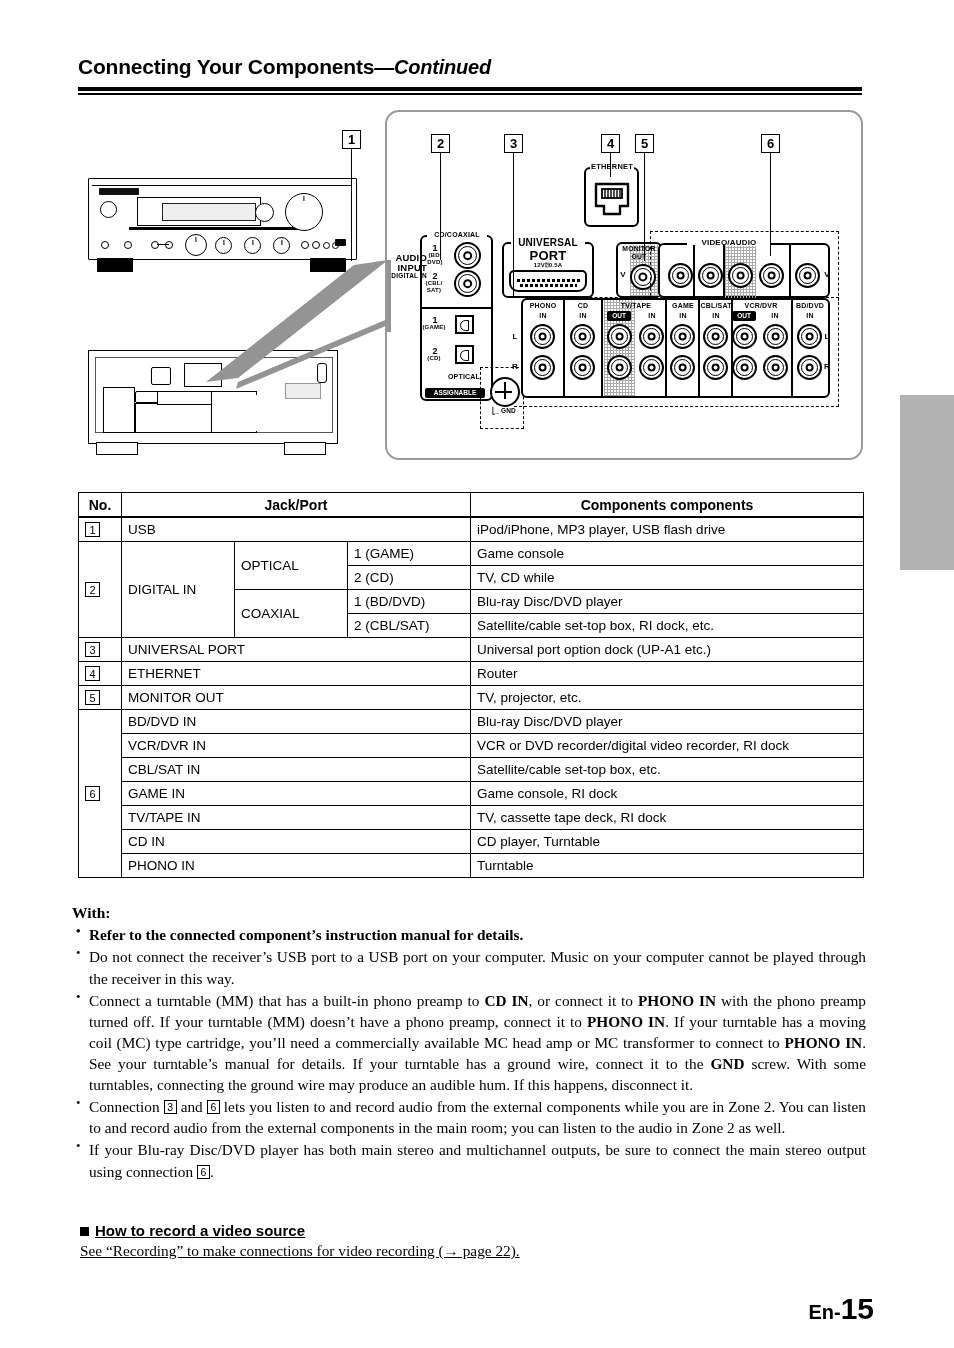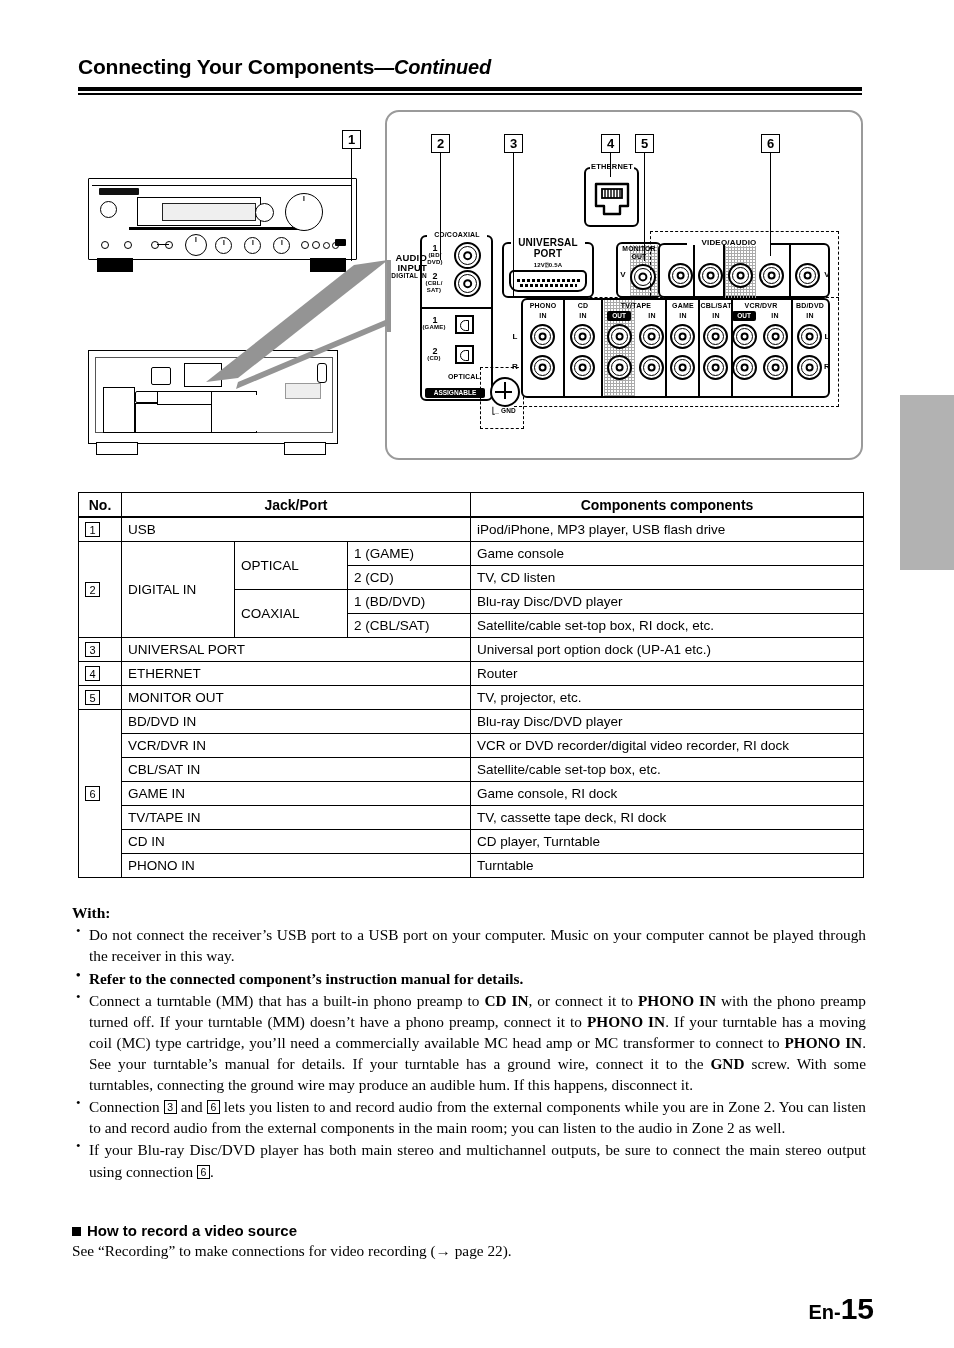--- a/index.html
+++ b/index.html
@@ -96,21 +96,21 @@
 
   
   .notes{position:absolute;left:72px;top:902px;width:794px;font-size:15.3px;line-height:1.38;}
   .notes .nhead{font-weight:bold;font-size:15.5px;margin-bottom:1px;}
   .nitem{position:relative;padding-left:17px;margin-bottom:1px;text-align:justify;}
   .nitem:before{content:"\2022";position:absolute;left:4px;top:-2px;font-size:13px;}
   .nitem.b{font-weight:bold;}
   .inum{display:inline-block;width:13px;height:14px;line-height:12px;border:1px solid #000;
         text-align:center;font-size:10.5px;font-family:"Liberation Sans",sans-serif;
         vertical-align:1px;box-sizing:border-box;}
-  .sec{position:absolute;left:72px;top:1222px;width:794px;}
+  .sec{position:absolute;left:80px;top:1222px;width:794px;text-decoration:underline;}
   .sec-h{font-family:"Liberation Sans",sans-serif;font-weight:bold;font-size:15px;}
   .sec-h .sq{display:inline-block;width:9px;height:9px;background:#000;margin-right:6px;}
   .sec-b{font-size:15.3px;margin-top:3px;}
   .pagenum{position:absolute;right:80px;bottom:22px;font-family:"Liberation Sans",sans-serif;
            font-weight:bold;}
   .pagenum .en{font-size:20px;} .pagenum .n{font-size:30px;}
 </style>
 </head>
 <body>
 
@@ -244,21 +244,21 @@
         <div style="position:absolute;left:103px;top:265px;width:26px;height:26px;border:2.4px solid #000;border-radius:50%;background:#fff;">
           <div style="position:absolute;left:50%;top:3px;width:2px;height:17px;background:#000;transform:translateX(-50%);"></div>
           <div style="position:absolute;top:50%;left:3px;height:2px;width:17px;background:#000;transform:translateY(-50%);"></div>
         </div>
         <div class="lbl" style="left:105px;top:295px;width:40px;font-size:6.5px;text-align:left;"><span style="letter-spacing:0;">⎣_</span> <span>GND</span></div>
         <div class="dash" style="left:93px;top:255px;width:44px;height:62px;"></div>
 
         <div class="blk rr" style="left:115px;top:130px;width:92px;height:56px;"></div>
         <div class="blk" style="left:124px;top:127px;width:74px;height:9px;background:#fff;"></div>
         <div class="lbl" style="left:122px;top:125px;width:78px;font-size:10px;">UNIVERSAL</div>
-        <div class="lbl" style="left:122px;top:136px;width:78px;font-size:10px;">PORT</div>
+        <div class="lbl" style="left:122px;top:136px;width:78px;font-size:13px;">PORT</div>
         <div class="lbl" style="left:122px;top:150px;width:78px;font-size:6px;">12V⍰0.5A</div>
         <div style="position:absolute;left:122px;top:158px;width:78px;height:22px;border:2.2px solid #000;border-radius:5px 5px 9px 9px;background:#fff;box-sizing:border-box;">
           <div style="position:absolute;left:5px;top:6px;right:5px;height:4px;background-image:radial-gradient(#000 45%,transparent 46%);background-size:5px 5px;"></div>
           <div style="position:absolute;left:8px;top:11px;right:8px;height:4px;background-image:radial-gradient(#000 45%,transparent 46%);background-size:5px 5px;"></div>
         </div>
 
         <div class="blk rr" style="left:197px;top:55px;width:55px;height:60px;"></div>
         <div class="blk" style="left:203px;top:52px;width:44px;height:9px;background:#fff;"></div>
         <div class="lbl" style="left:198px;top:50px;width:54px;font-size:7.5px;">ETHERNET</div>
         <svg style="position:absolute;left:207px;top:70px;width:36px;height:36px;" viewBox="0 0 36 36">
@@ -422,21 +422,21 @@
 
     <tr>
       <td class="numcell" rowspan="4"><span class="numbadge">2</span></td>
       <td class="c1" rowspan="4">DIGITAL IN</td>
       <td class="c2" rowspan="2">OPTICAL</td>
       <td class="c3">1 (GAME)</td>
       <td>Game console</td>
     </tr>
     <tr>
       <td class="c3">2 (CD)</td>
-      <td>TV, CD listen</td>
+      <td>TV, CD while</td>
     </tr>
     <tr>
       <td class="c2" rowspan="2">COAXIAL</td>
       <td class="c3">1 (BD/DVD)</td>
       <td>Blu-ray Disc/DVD player</td>
     </tr>
     <tr>
       <td class="c3">2 (CBL/SAT)</td>
       <td>Satellite/cable set-top box, RI dock, etc.</td>
     </tr>
@@ -485,23 +485,23 @@
     <tr>
       <td colspan="3">PHONO IN</td>
       <td>Turntable</td>
     </tr>
   </tbody>
     </table>
 
   <div class="notes">
     <div class="nhead">With:</div>
 
+    <div class="nitem b">Refer to the connected component’s instruction manual for details.</div>
+
     <div class="nitem">Do not connect the receiver’s USB port to a USB port on your computer. Music on your computer cannot be played through the receiver in this way.</div>
-
-    <div class="nitem b">Refer to the connected component’s instruction manual for details.</div>
 
     <div class="nitem"><span>Connect a turntable (MM) that has a built-in phono preamp to </span><b>CD IN</b><span>, or connect it to </span><b>PHONO IN</b><span> with the phono preamp turned off. If your turntable (MM) doesn’t have a phono preamp, connect it to </span><b>PHONO IN</b><span>. If your turntable has a moving coil (MC) type cartridge, you’ll need a commercially available MC head amp or MC transformer to connect to </span><b>PHONO IN</b><span>. See your turntable’s manual for details. If your turntable has a ground wire, connect it to the </span><b>GND</b><span> screw. With some turntables, connecting the ground wire may produce an audible hum. If this happens, disconnect it.</span></div>
 
     <div class="nitem"><span>Connection </span><span class="inum">3</span><span> and </span><span class="inum">6</span><span> lets you listen to and record audio from the external components while you are in Zone 2. You can listen to and record audio from the external components in the main room; you can listen to the audio in Zone 2 as well.</span></div>
 
     <div class="nitem"><span>If your Blu-ray Disc/DVD player has both main stereo and multichannel outputs, be sure to connect the main stereo output using connection </span><span class="inum">6</span><span>.</span></div>
   </div>
 
   <div class="sec">
     <div class="sec-h"><span class="sq"></span><span>How to record a video source</span></div>

